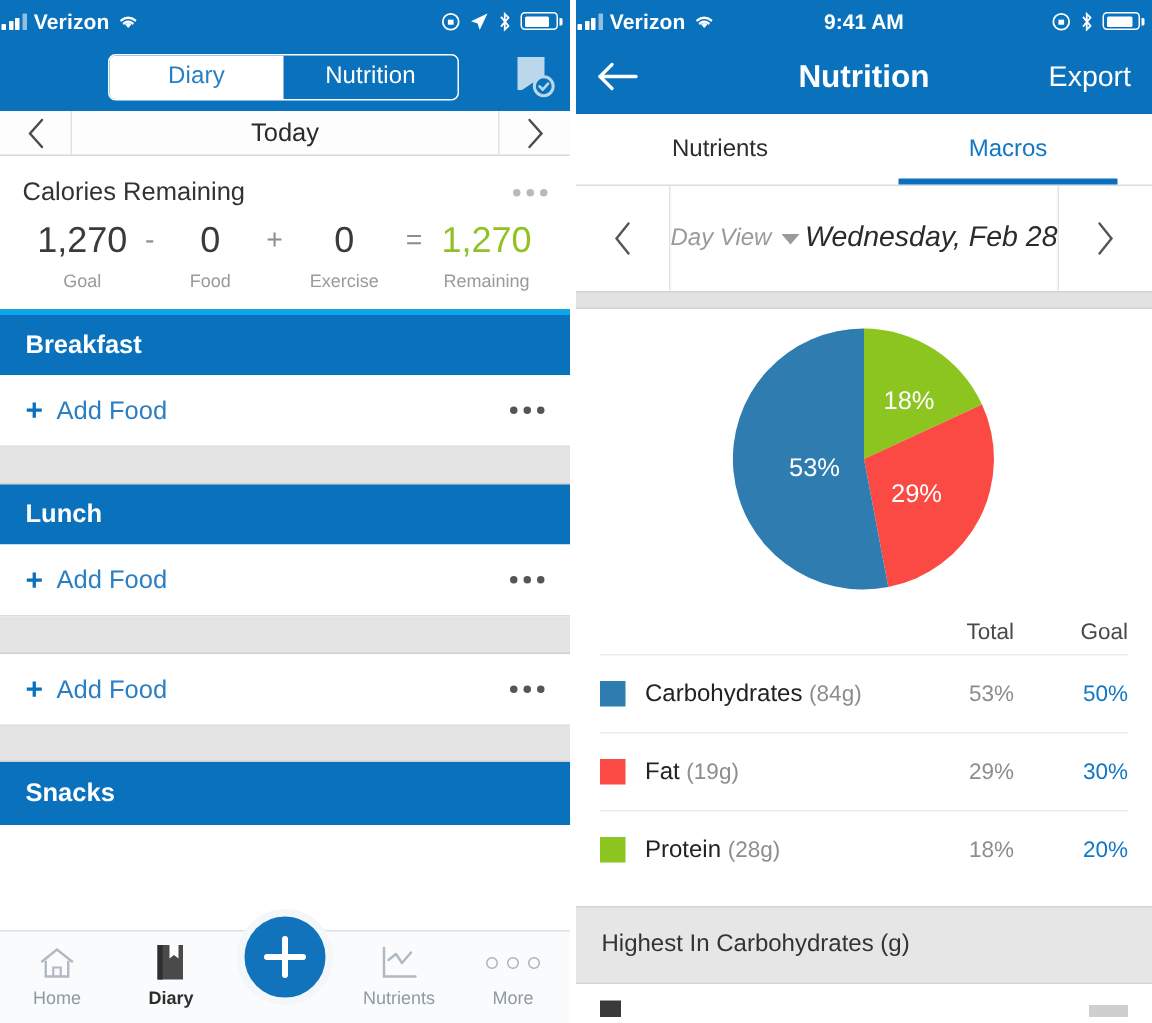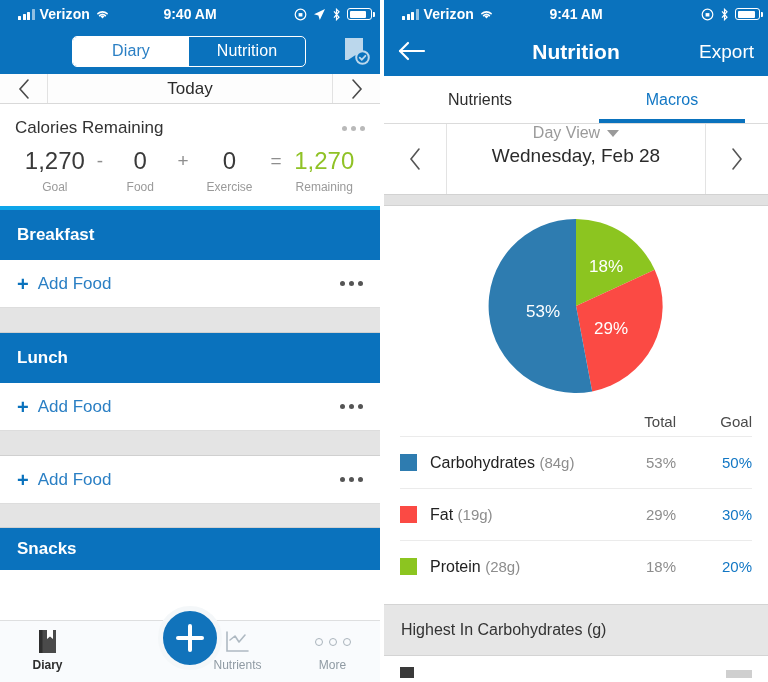--- a/index.html
+++ b/index.html
@@ -12,21 +12,21 @@
   }
   .screens{ display:flex; width:768px; height:682px; }
   .screen{ position:relative; overflow:hidden; background:#fff; }
   .screen-left{ width:380px; height:682px; }
   .gap{ width:4px; height:682px; background:#fff; }
   .screen-right{ width:384px; height:682px; }
 
   
   .statusbar{
     height:28px; background:#0a72bd; color:#fff;
-    display:flex; align-items:center; padding:0 8px 0 18px;
+    display:flex; align-items:center; padding:0 8px 0 1px;
     font-size:14px; font-weight:bold; position:relative;
   }
   .sb-left{ display:flex; align-items:center; gap:5px; }
   .sb-center{ position:absolute; left:0; right:0; text-align:center; font-size:14px; font-weight:bold; pointer-events:none;}
   .sb-right{ margin-left:auto; display:flex; align-items:center; gap:6px; position:relative; z-index:2;}
   .bars{ display:flex; align-items:flex-end; gap:1.5px; height:11px; }
   .bars i{ width:3px; background:#fff; display:block; border-radius:0.5px; }
   .bars i:nth-child(1){ height:4px; }
   .bars i:nth-child(2){ height:6px; }
   .bars i:nth-child(3){ height:8px; }
@@ -70,21 +70,21 @@
   .cal-row{ display:flex; align-items:baseline; margin-top:11px; }
   .cal-col{ text-align:center; }
   .cal-col .num{ font-size:24px; color:#3a3a3a; line-height:1; }
   .cal-col .num.green{ color:#90c226; }
   .cal-col .lbl{ font-size:12px; color:#9a9a9a; margin-top:7px; }
   .cal-op{ font-size:19px; color:#8e8e8e; padding:0 2px; position:relative; top:-2px;}
   .w-goal{ width:88px;} .w-food{ width:78px;} .w-ex{ width:86px;} .w-rem{ width:90px;}
 
   
   .meal-head{
-    height:50px; background:#0a72bd; color:#fff; display:flex; align-items:center;
+    height:40px; background:#0a72bd; color:#fff; display:flex; align-items:center;
     padding-left:17px; font-size:17px; font-weight:bold;
   }
   .meal-add{
     height:48px; background:#fff; display:flex; align-items:center; padding:0 17px;
     border-bottom:1px solid #dddddd;
   }
   .plus{ color:#0a72bd; font-size:20px; font-weight:bold; margin-right:9px; line-height:1;}
   .add-label{ color:#2a7fc4; font-size:17px; }
   .meal-add .dots{ margin-left:auto; }
   .meal-add .dots i{ background:#555; width:5px; height:5px; }
@@ -137,21 +137,21 @@
   .tabs .t{ flex:1; display:flex; align-items:center; justify-content:center; font-size:16px; color:#2d2d2d; position:relative;}
   .tabs .t.sel{ color:#1277c4; }
   .tabs .t.sel::after{
     content:""; position:absolute; bottom:0; left:12%; width:76%; height:4px; background:#0a72bd;
   }
 
   .daybar{ height:70px; background:#fff; display:flex; align-items:stretch; }
   .daybar .arw{ width:63px; display:flex; align-items:center; justify-content:center; color:#555; }
   .daybar .arw.l{ border-right:1px solid #e3e3e3; }
   .daybar .arw.r{ border-left:1px solid #e3e3e3; }
-  .daybar .mid{ flex:1; display:flex; flex-direction:column; align-items:center; justify-content:flex-start; gap:3px;}
+  .daybar .mid{ flex:1; display:flex; flex-direction:row; align-items:center; justify-content:space-between; gap:3px;font-style:italic;}
   .dayview{ font-size:16px; color:#9a9a9a; display:flex; align-items:center; gap:7px;}
   .caret{ width:0;height:0;border-left:6px solid transparent;border-right:6px solid transparent;border-top:7px solid #9a9a9a;}
   .daydate{ font-size:19px; color:#2b2b2b; }
 
   .greybar{ height:12px; background:#e2e2e2; border-top:1px solid #d2d2d2; border-bottom:1px solid #d2d2d2;}
 
   .chartwrap{ height:200px; background:#fff; display:flex; align-items:center; justify-content:center; }
   .pielabel{ fill:#fff; font-size:17px; font-family:"Liberation Sans",sans-serif; }
 
   .legend{ background:#fff; padding:0 16px; }
@@ -189,21 +189,20 @@
             <i></i>
             <i></i>
           </span>
         <span class="carrier">Verizon</span>
         <svg width="15" height="12" viewBox="0 0 15 12">
           <path d="M7.5 10.6 5.4 8.3a3.2 3.2 0 0 1 4.2 0Z" fill="#fff"></path>
           <path d="M2.9 5.6a6.9 6.9 0 0 1 9.2 0" stroke="#fff" stroke-width="1.6" fill="none" stroke-linecap="round"></path>
           <path d="M4.6 7.6a4.4 4.4 0 0 1 5.8 0" stroke="#fff" stroke-width="1.6" fill="none" stroke-linecap="round"></path>
         </svg>
       </div>
-      <div class="sb-center">9:40 AM</div>
       <div class="sb-right">
         <svg width="13" height="13" viewBox="0 0 13 13">
           <circle cx="6.5" cy="6.5" r="5.3" stroke="#fff" stroke-width="1.2" fill="none"></circle>
           <rect x="4.6" y="5.1" width="3.8" height="3.4" fill="#fff"></rect>
         </svg>
         <svg width="13" height="13" viewBox="0 0 13 13">
           <path d="M12 1 1 6.2l4.4 1.4L6.8 12Z" fill="#fff"></path>
         </svg>
         <svg width="9" height="13" viewBox="0 0 9 13">
           <path d="M2 3.3 7 9.3 4.5 11.7V1.3L7 3.7 2 9.7" stroke="#fff" stroke-width="1.2" fill="none"></path>
@@ -306,20 +305,30 @@
           <i></i>
           <i></i>
           <i></i>
         </span>
     </div>
     <div class="spacer tall"></div>
 
     <div class="snacks-head">Snacks</div>
 
     <div class="tabbar">
+      <div class="tab">
+        <span class="ic">
+          <svg width="26" height="24" viewBox="0 0 26 24">
+            <path d="M3 11 13 3l10 8" stroke="#aeb9c2" stroke-width="1.6" fill="none" stroke-linecap="round"></path>
+            <path d="M5.5 10.5V21h15V10.5" stroke="#aeb9c2" stroke-width="1.6" fill="none"></path>
+            <path d="M10.5 21v-6h5v6" stroke="#aeb9c2" stroke-width="1.4" fill="none"></path>
+          </svg>
+        </span>
+        <span class="tl">Home</span>
+      </div>
       <div class="tab active">
         <span class="ic">
           <svg width="22" height="25" viewBox="0 0 22 25">
             <rect x="2" y="1" width="17" height="23" fill="#4a4a4a"></rect>
             <rect x="2" y="1" width="3.5" height="23" fill="#2e2e2e"></rect>
             <path d="M10 1h6v9l-3-2.4L10 10Z" fill="#fff"></path>
           </svg>
         </span>
         <span class="tl">Diary</span>
       </div>

